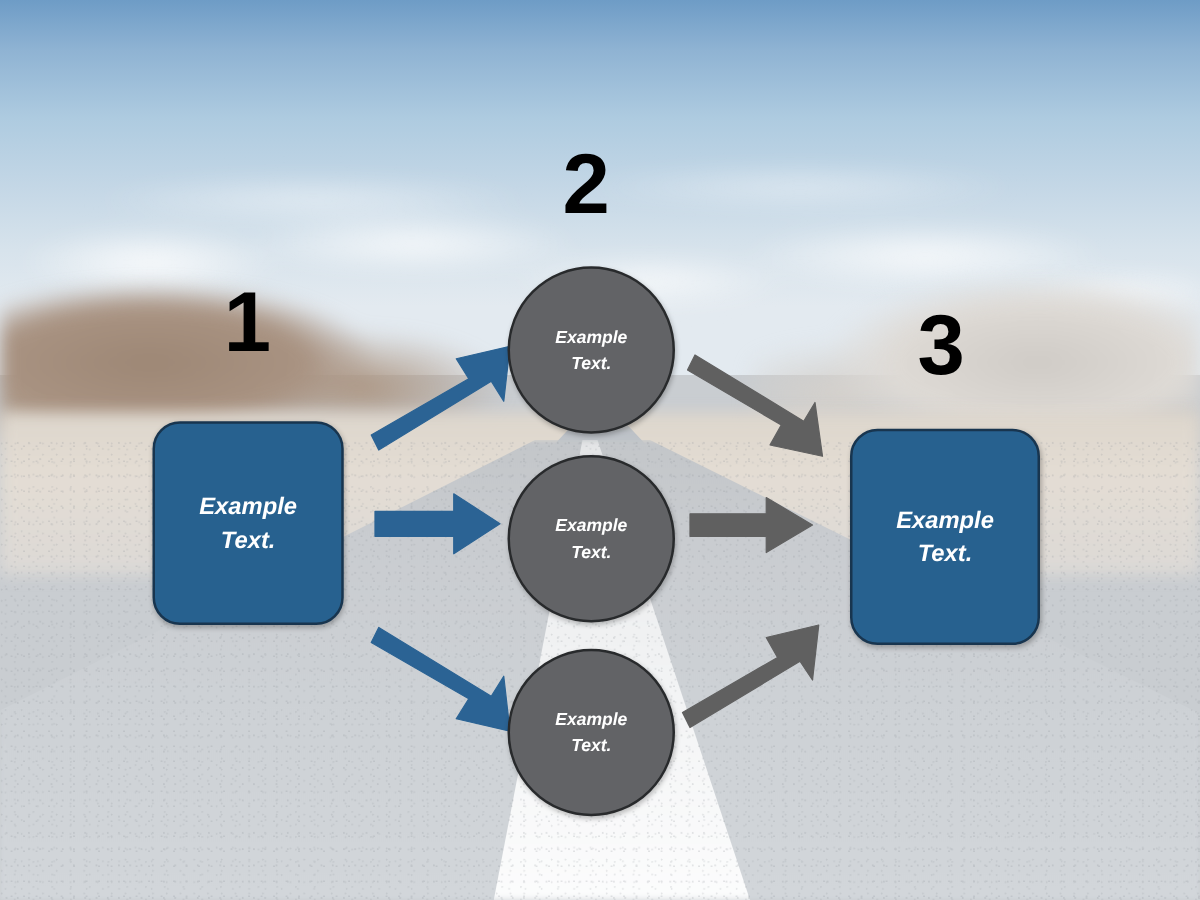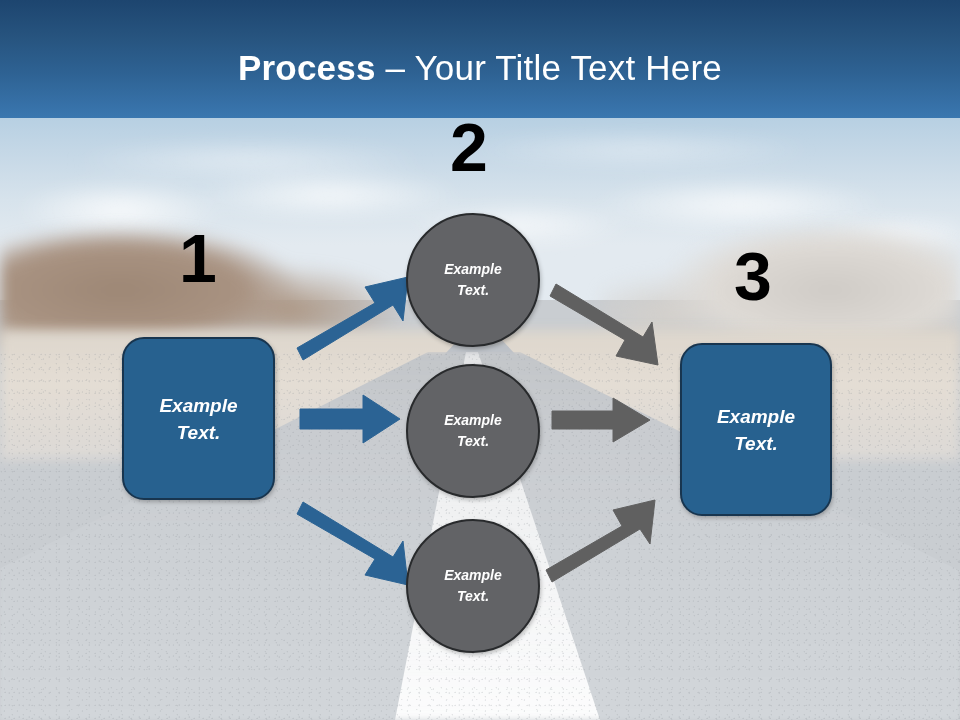--- a/index.html
+++ b/index.html
@@ -233,25 +233,20 @@
     <div class="bg-layer bg-clouds"></div>
     <div class="bg-layer bg-mesa-left"></div>
     <div class="bg-layer bg-mesa-right"></div>
     <div class="bg-layer bg-ground"></div>
     <div class="bg-layer bg-road-far"></div>
     <div class="bg-layer bg-road"></div>
     <div class="bg-layer bg-centerline"></div>
     <div class="bg-layer bg-texture"></div>
   </div>
 
-  <div id="title-bar">
-    <div id="title-text">
-      <span class="strong">Process</span><span class="rest"> – Your Title Text Here</span>
-    </div>
-  </div>
 
   <div class="step-number" id="step-number-1">1</div>
   <div class="step-number" id="step-number-2">2</div>
   <div class="step-number" id="step-number-3">3</div>
 
   <svg class="arrow-svg" id="arrow-in-up" viewBox="0 0 115 90">
     <polygon points="2,76 8,88 98,33 108,49 113,5 70,15 80,31" fill="#2b6394" stroke="#2b6394" stroke-width="1" stroke-linejoin="round"></polygon>
   </svg>
 
   <svg class="arrow-svg" id="arrow-in-mid" viewBox="0 0 100 48">

